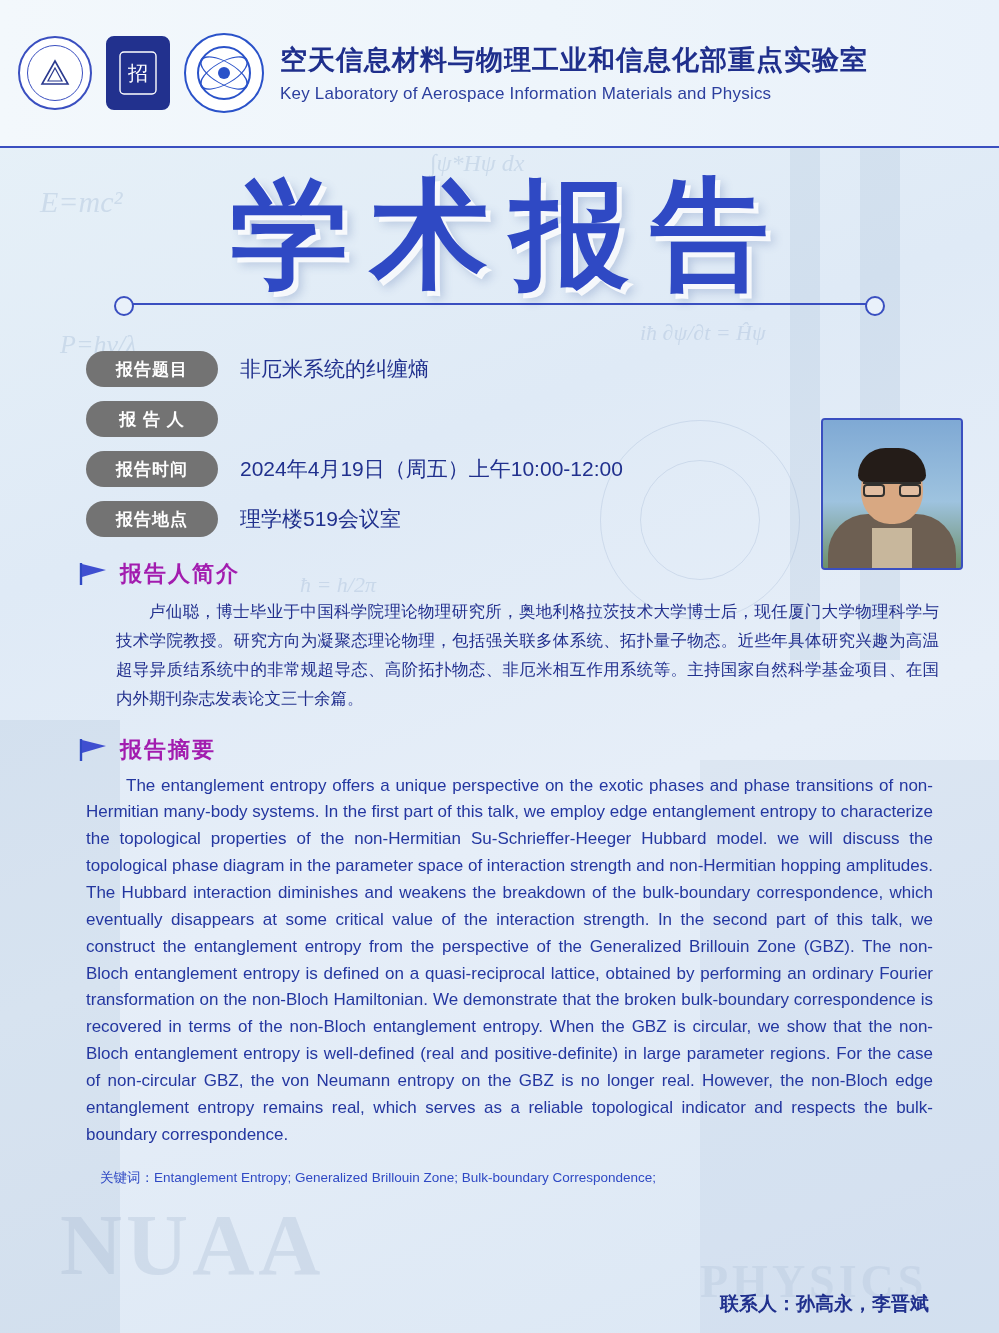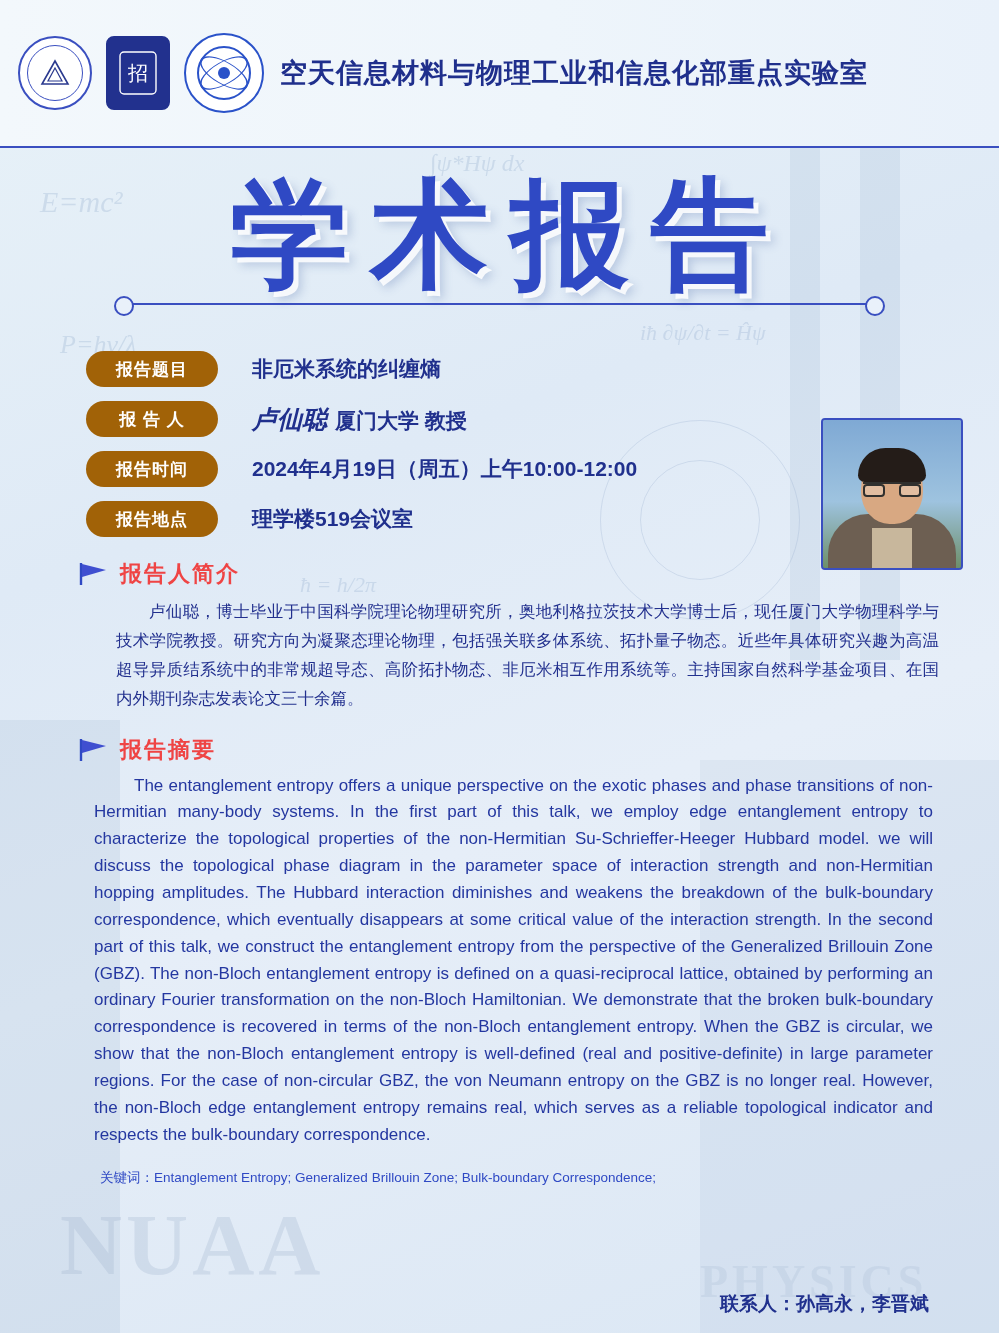--- a/index.html
+++ b/index.html
@@ -129,30 +129,30 @@
   
   .info {
     position: relative;
     margin: 28px 0 0 86px;
     width: 660px;
     z-index: 4;
   }
   .info-row { display: flex; align-items: center; margin-bottom: 14px; }
   .pill {
     width: 132px; height: 36px;
-    background: #a16207;
+    background: #737373;
     color: #fff;
     border-radius: 18px;
     display: flex; align-items: center; justify-content: center;
     font-size: 17px; font-weight: bold; letter-spacing: 1px;
     flex: none;
   }
   .info-value {
-    margin-left: 34px;
-    font-size: 21px; font-weight: bold; color: #20308d;
+    margin-left: 22px;
+    font-size: 21px; font-weight: normal; color: #20308d;
     white-space: nowrap;
   }
   .speaker-sign {
     font-family: "Liberation Serif", serif;
     font-style: italic;
     font-size: 25px;
     color: #20308d;
     margin-right: 8px;
   }
 
@@ -199,32 +199,32 @@
   }
 
   
   .section { position: relative; z-index: 4; margin: 0 52px 0 78px; }
   .section-head {
     display: flex; align-items: center; gap: 12px;
     margin: 22px 0 8px 0;
   }
   .flag-icon { width: 30px; height: 26px; flex: none; }
   .section-title {
-    font-size: 22px; font-weight: bold; color: #ef4444; letter-spacing: 2px;
+    font-size: 22px; font-weight: bold; color: #a21caf; letter-spacing: 2px;
   }
   .bio {
     font-size: 16.5px; line-height: 1.75; color: #22308e;
     text-align: justify;
     text-indent: 2em;
     margin: 0 8px 0 38px;
   }
   .abstract {
     font-size: 17px; line-height: 1.58; color: #2437a0;
     text-align: justify;
-    margin: 4px 14px 0 16px;
+    margin: 4px 14px 0 8px;
   }
   .abstract .indent { display: inline-block; width: 40px; }
   .keywords {
     margin: 20px 14px 0 22px;
     font-size: 13.5px; color: #2f49c4;
   }
   .contact {
     position: absolute;
     right: 70px; bottom: 16px;
     font-family: "Liberation Serif", serif;
@@ -276,38 +276,36 @@
       <div class="logo-atom">
         <div class="orb"></div>
           <div class="orb"></div>
           <div class="orb"></div>
         <div class="nucleus"></div>
       </div>
     </div>
   </div>
   <div class="header-text">
     <div class="header-cn">空天信息材料与物理工业和信息化部重点实验室</div>
+    <div class="header-en">Key Laboratory of Aerospace Information Materials and Physics</div>
   </div>
 </div>
 
 <div class="title-wrap">
   <div class="big-title">学术报告</div>
   <div class="title-rule"></div>
 </div>
 
 <div class="info">
   <div class="info-row">
     <div class="pill">报告题目</div>
     <div class="info-value">非厄米系统的纠缠熵</div>
   </div>
   <div class="info-row">
     <div class="pill">报 告 人</div>
-    <div class="info-value">
-      <span class="speaker-sign">卢仙聪</span><span>厦门大学 教授</span>
-    </div>
   </div>
   <div class="info-row">
     <div class="pill">报告时间</div>
     <div class="info-value">2024年4月19日（周五）上午10:00-12:00</div>
   </div>
   <div class="info-row">
     <div class="pill">报告地点</div>
     <div class="info-value">理学楼519会议室</div>
   </div>
 </div>

